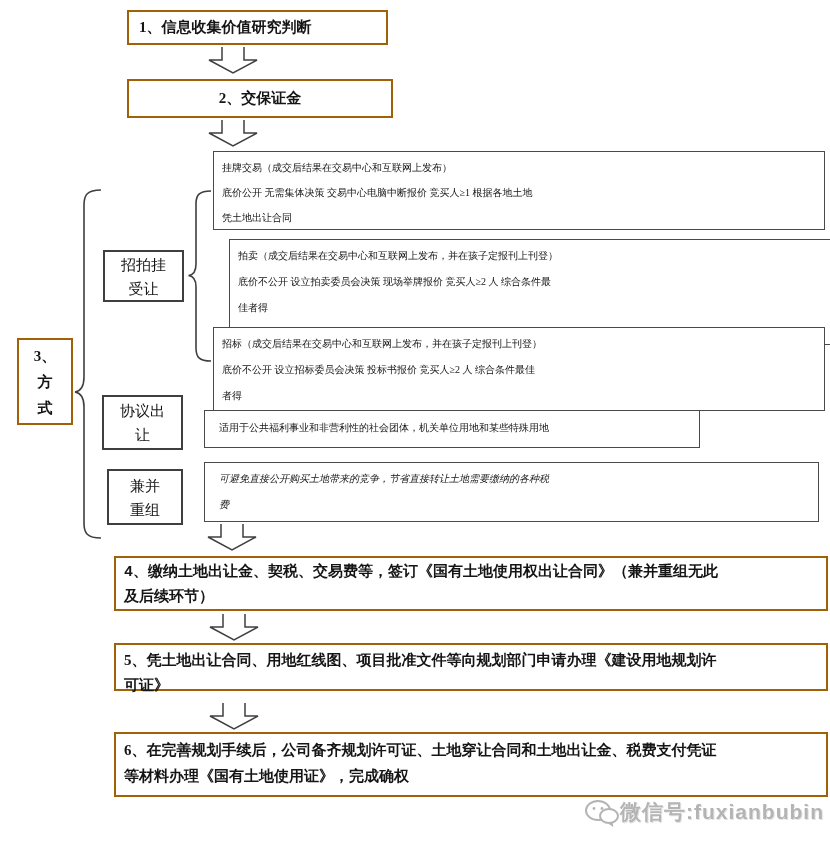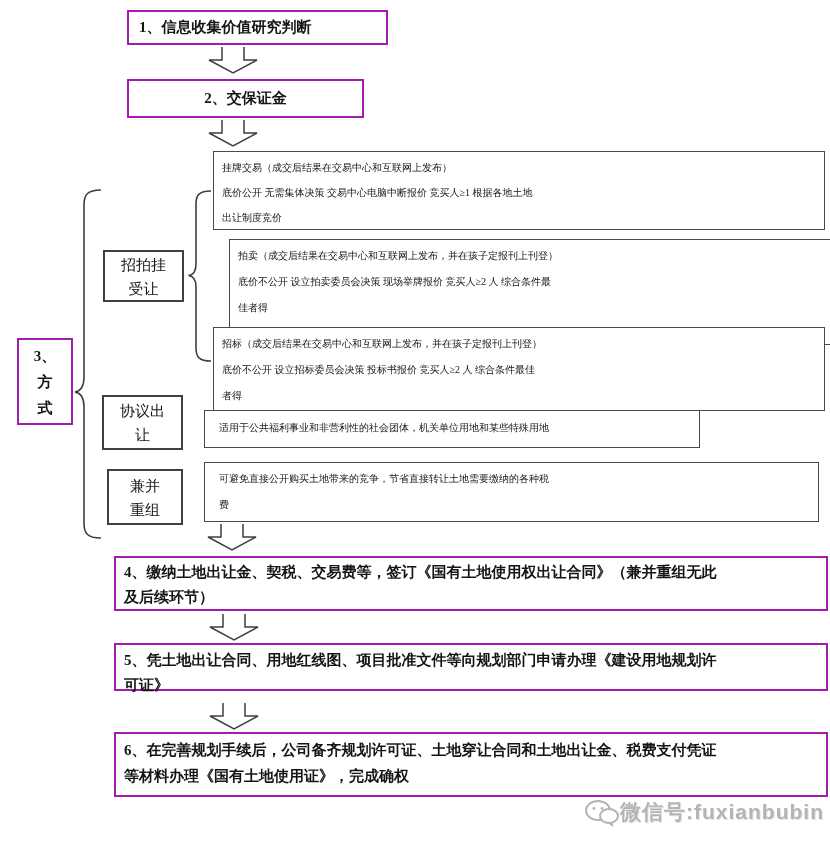--- a/index.html
+++ b/index.html
@@ -2,21 +2,21 @@
 <html><head>
 <meta charset="utf-8">
 <style>
   html,body{margin:0;padding:0;background:#ffffff;}
   .canvas{
     position:relative;width:830px;height:841px;background:#ffffff;overflow:hidden;
     font-family:"Liberation Serif","DejaVu Serif",serif;
     color:#151515;
   }
   .box{position:absolute;box-sizing:border-box;background:#ffffff;}
-  .step-box{border:2px solid #a21caf;font-weight:bold;font-size:15px;}
+  .step-box{border:2px solid #a16207;font-weight:bold;font-size:15px;}
   .desc-box{border:1.5px solid #4a4a4a;font-size:10px;}
   .method-box{border:2px solid #3f3f3f;font-size:15px;text-align:center;}
   .line{white-space:pre;}
   .arrow path{fill:#ffffff;stroke:#3f3f3f;stroke-width:1.5;}
   .brace path{fill:none;stroke:#3f3f3f;stroke-width:1.6;}
   svg{position:absolute;overflow:visible;}
   .watermark{
     position:absolute;left:584px;top:795px;height:34px;
     display:flex;align-items:center;
     color:#b4b4b4;font-size:21px;font-weight:bold;letter-spacing:1px;
@@ -32,32 +32,32 @@
 <div class="canvas">
 
   <div class="box step-box" style="left:127px;top:10px;width:261px;height:35px;line-height:30px;padding-left:10px;">
     <div class="line">1、信息收集价值研究判断</div>
   </div>
 
   <svg class="arrow" style="left:208px;top:47px;" width="50" height="27" viewBox="0 0 50 27">
     <path d="M14,0 L14,13 L1,13 L25,26 L49,13 L36,13 L36,0"></path>
   </svg>
 
-  <div class="box step-box" style="left:127px;top:79px;width:237px;height:39px;line-height:34px;text-align:center;">
+  <div class="box step-box" style="left:127px;top:79px;width:266px;height:39px;line-height:34px;text-align:center;">
     <div class="line">2、交保证金</div>
   </div>
 
   <svg class="arrow" style="left:208px;top:120px;" width="50" height="27" viewBox="0 0 50 27">
     <path d="M14,0 L14,13 L1,13 L25,26 L49,13 L36,13 L36,0"></path>
   </svg>
 
   <div class="box desc-box" style="left:213px;top:151px;width:612px;height:79px;line-height:25px;padding:3px 8px;">
     <div class="line">挂牌交易（成交后结果在交易中心和互联网上发布）</div>
     <div class="line">底价公开 无需集体决策 交易中心电脑中断报价 竞买人≥1 根据各地土地</div>
-    <div class="line">出让制度竞价</div>
+    <div class="line">凭土地出让合同</div>
   </div>
 
   <div class="box desc-box" style="left:229px;top:239px;width:612px;height:106px;line-height:26px;padding:3px 8px;">
     <div class="line">拍卖（成交后结果在交易中心和互联网上发布，并在孩子定报刊上刊登）</div>
     <div class="line">底价不公开 设立拍卖委员会决策 现场举牌报价 竞买人≥2 人 综合条件最</div>
     <div class="line">佳者得</div>
   </div>
 
   <div class="box desc-box" style="left:213px;top:327px;width:612px;height:84px;line-height:26px;padding:3px 8px;">
     <div class="line">招标（成交后结果在交易中心和互联网上发布，并在孩子定报刊上刊登）</div>
@@ -91,30 +91,30 @@
 
   <div class="box desc-box" style="left:204px;top:410px;width:496px;height:38px;line-height:33px;padding-left:14px;">
     <div class="line">适用于公共福利事业和非营利性的社会团体，机关单位用地和某些特殊用地</div>
   </div>
 
   <div class="box method-box" style="left:107px;top:469px;width:76px;height:56px;line-height:24px;padding-top:3px;">
     <div class="line">兼并</div>
     <div class="line">重组</div>
   </div>
 
-  <div class="box desc-box" style="left:204px;top:462px;width:615px;height:60px;line-height:26px;padding:3px 8px 0 14px;">
+  <div class="box desc-box" style="left:204px;top:462px;width:615px;height:60px;line-height:26px;padding:3px 8px 0 14px;font-style:italic;">
     <div class="line">可避免直接公开购买土地带来的竞争，节省直接转让土地需要缴纳的各种税</div>
     <div class="line">费</div>
   </div>
 
   <svg class="arrow" style="left:207px;top:524px;" width="50" height="27" viewBox="0 0 50 27">
     <path d="M14,0 L14,13 L1,13 L25,26 L49,13 L36,13 L36,0"></path>
   </svg>
 
-  <div class="box step-box" style="left:114px;top:556px;width:714px;height:55px;line-height:25px;padding:2px 8px;">
+  <div class="box step-box" style="left:114px;top:556px;width:714px;height:55px;line-height:25px;padding:2px 8px;font-family:Liberation Mono, monospace;">
     <div class="line">4、缴纳土地出让金、契税、交易费等，签订《国有土地使用权出让合同》（兼并重组无此</div>
     <div class="line">及后续环节）</div>
   </div>
 
   <svg class="arrow" style="left:209px;top:614px;" width="50" height="27" viewBox="0 0 50 27">
     <path d="M14,0 L14,13 L1,13 L25,26 L49,13 L36,13 L36,0"></path>
   </svg>
 
   <div class="box step-box" style="left:114px;top:643px;width:714px;height:48px;line-height:25px;padding:3px 8px;">
     <div class="line">5、凭土地出让合同、用地红线图、项目批准文件等向规划部门申请办理《建设用地规划许</div>

